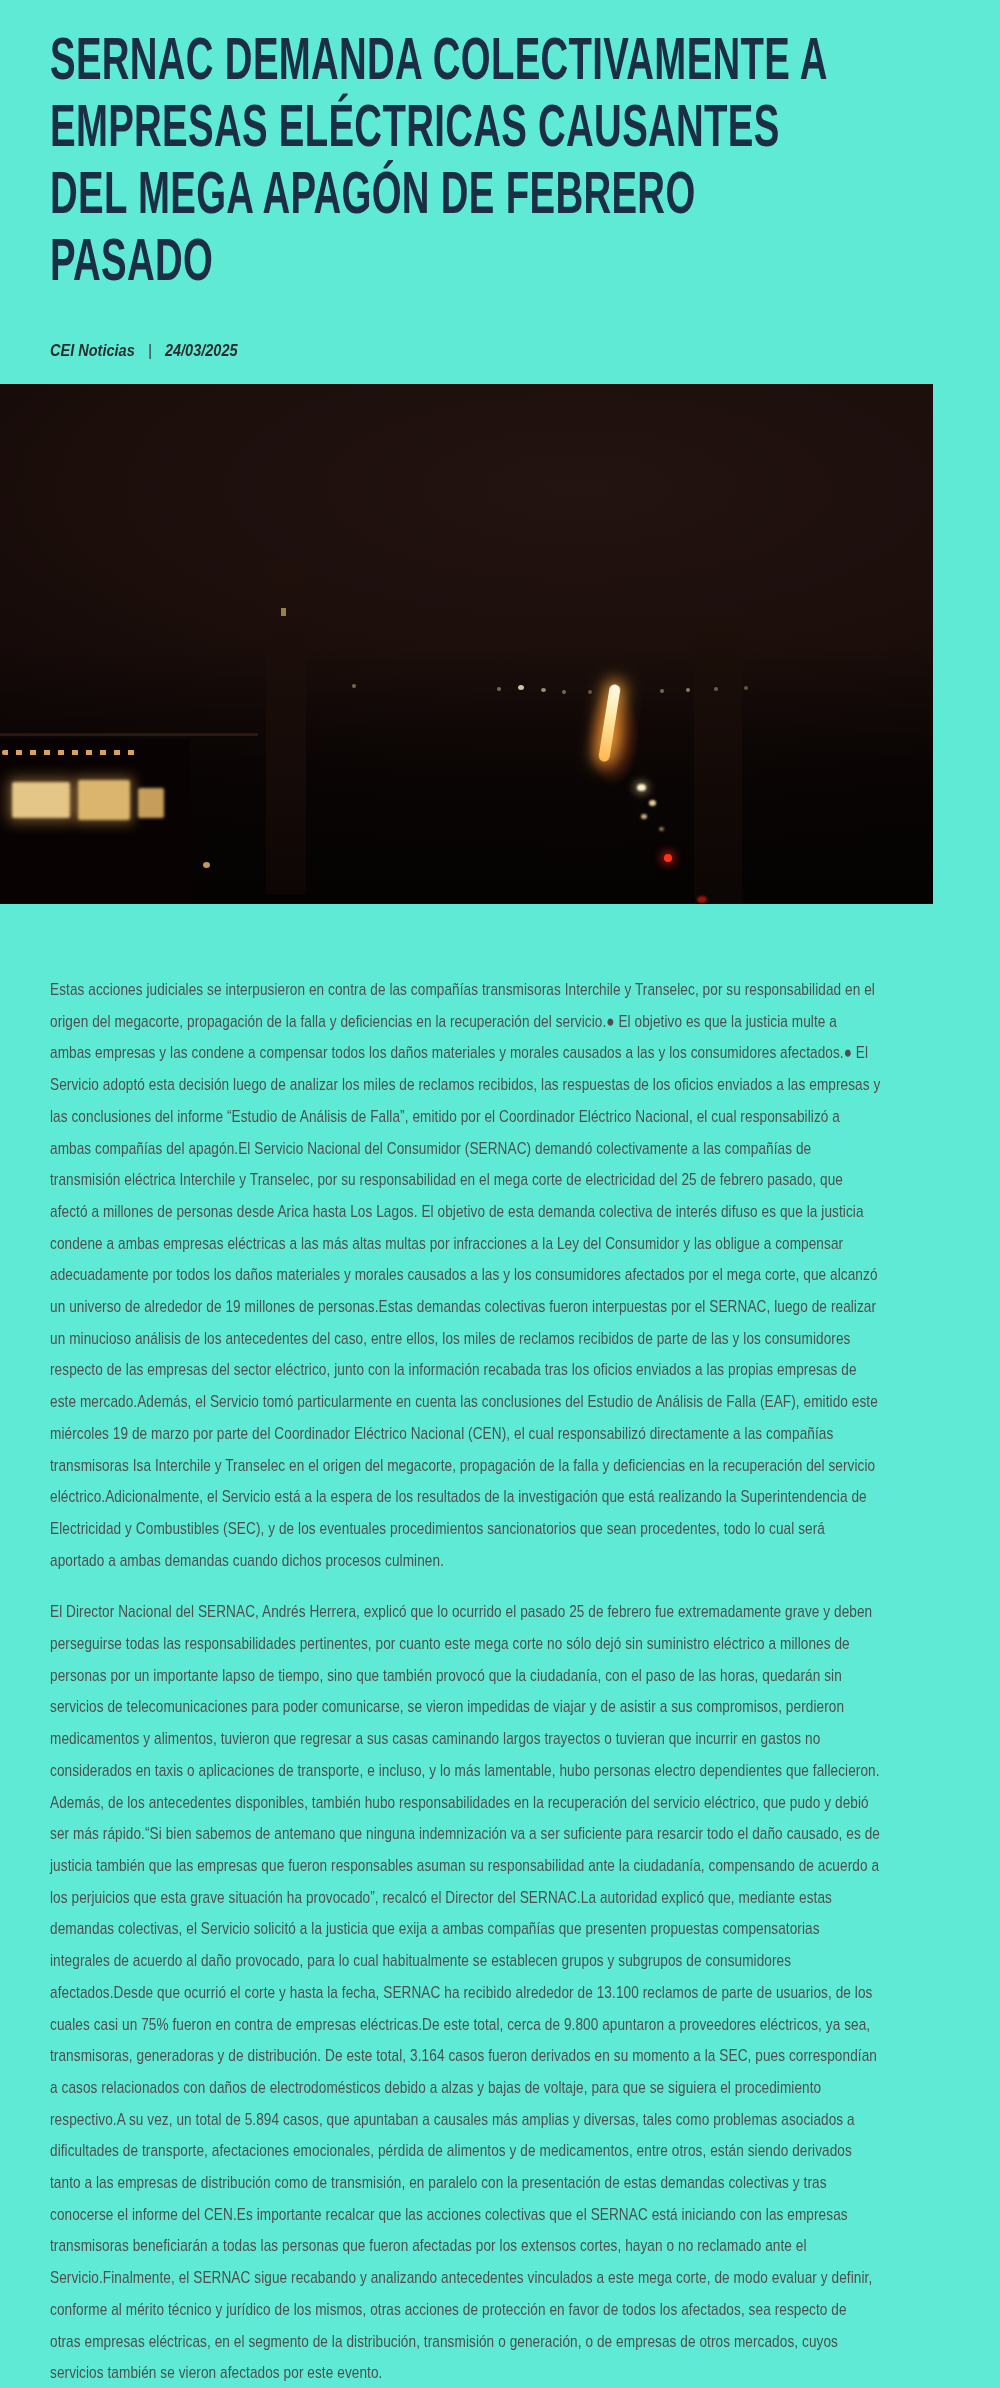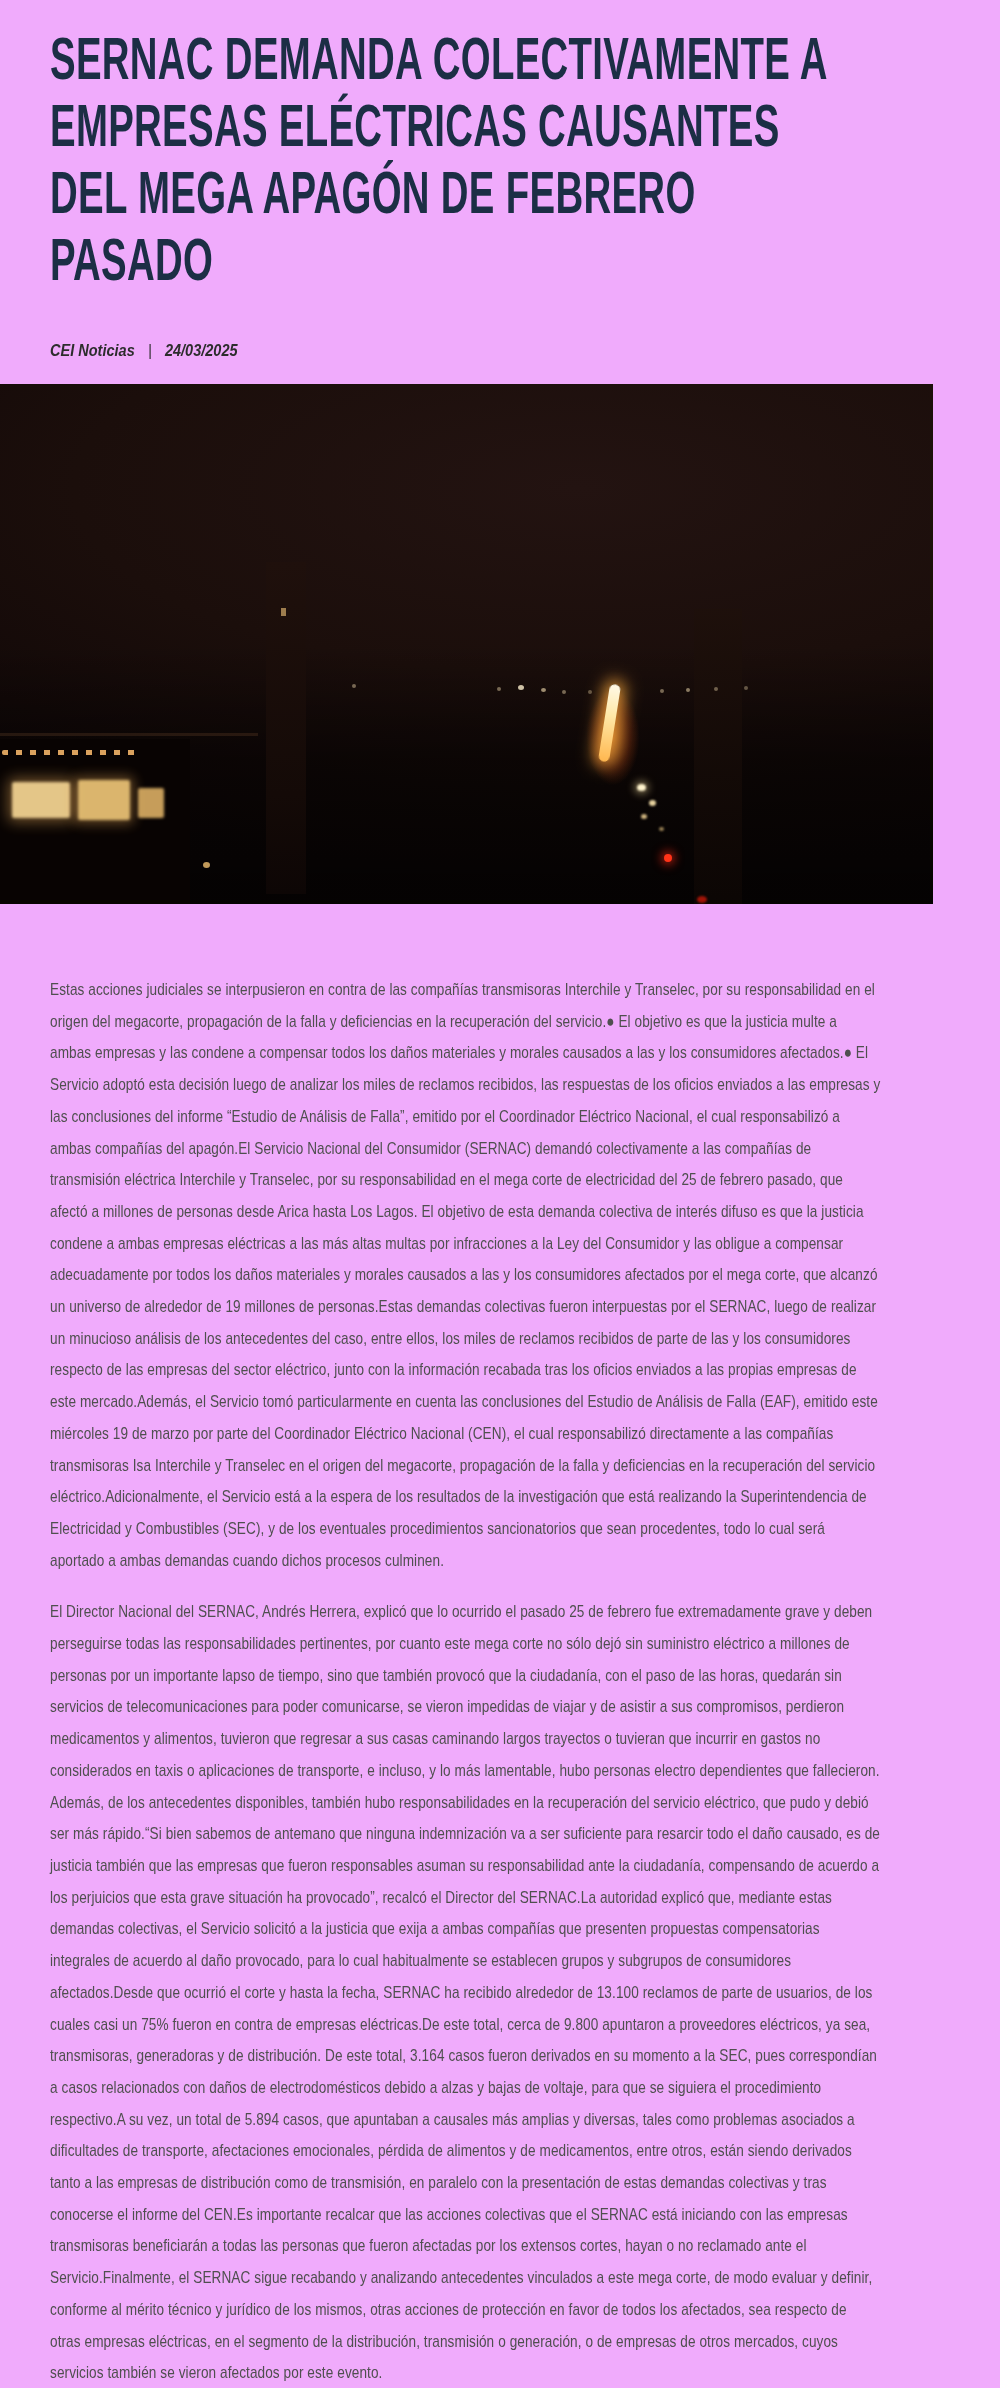--- a/index.html
+++ b/index.html
@@ -1,17 +1,17 @@
 <!DOCTYPE html>
 <html><head>
 <meta charset="utf-8">
 <style>
   html,body { margin:0; padding:0; background:#ffffff; }
   .page {
-    position:relative; width:1000px; height:2388px; background:#f0abfc;
+    position:relative; width:1000px; height:2388px; background:#5eead4;
     overflow:hidden; font-family:"Liberation Sans", sans-serif;
   }
 
   
   .headline {
     position:absolute; left:50px; top:26px; margin:0;
     width:1390px; transform:scaleX(0.65); transform-origin:0 0;
     font-size:59px; line-height:67px; font-weight:700;
     color:#1c2e45; letter-spacing:0.5px; text-transform:uppercase;
   }

